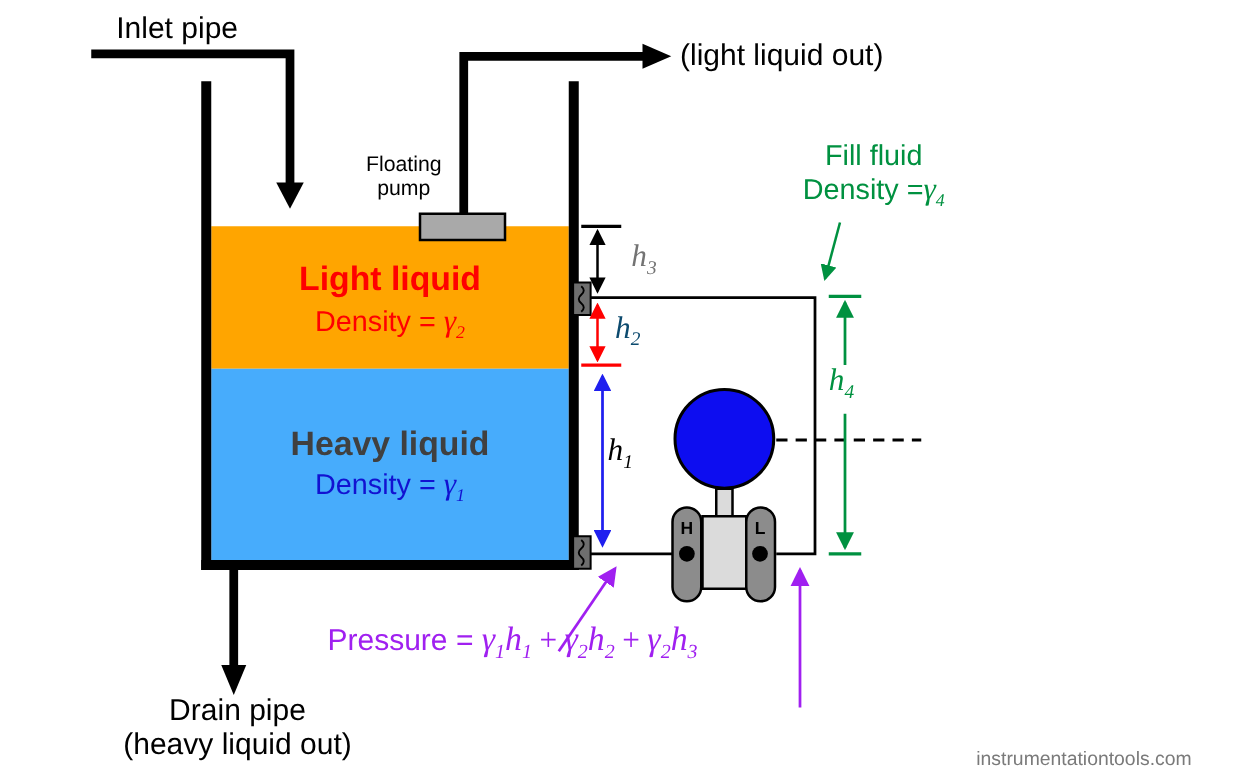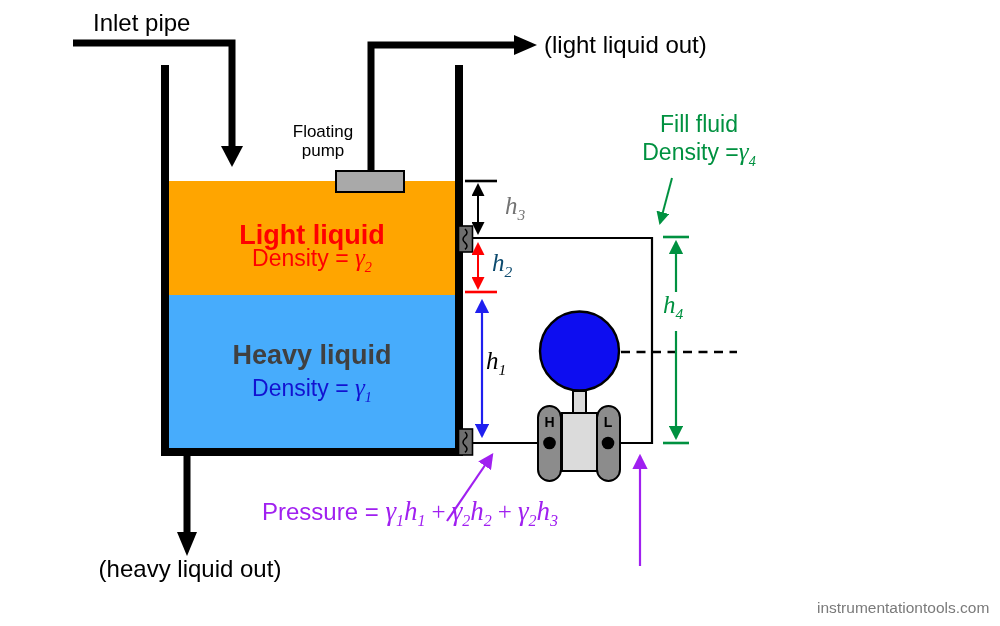--- a/index.html
+++ b/index.html
@@ -6,30 +6,30 @@
   .stage{position:relative;width:1000px;height:626px;background:#ffffff;overflow:hidden;
          font-family:"Liberation Sans",sans-serif;}
   .stage svg{position:absolute;left:0;top:0;}
   .lbl{position:absolute;white-space:nowrap;color:#000;line-height:1.12;}
   .ctr{text-align:center;}
   .lbl sub{font-family:"Liberation Serif",serif;font-style:italic;font-size:0.62em;line-height:0;}
   
   .inlet{left:93px;top:10px;font-size:24px;}
   .lightout{left:544px;top:32px;font-size:24px;}
   .pump-lbl{left:277px;top:122px;width:92px;font-size:17px;}
-  .light-title{left:169px;top:208px;width:286px;font-size:27px;font-weight:bold;color:#FF0000;margin-top:12px;}
+  .light-title{left:169px;top:208px;width:286px;font-size:27px;font-weight:bold;color:#FF0000;}
   .light-dens{left:169px;top:244px;width:286px;font-size:23px;color:#FF0000;}
   .heavy-title{left:169px;top:340px;width:286px;font-size:27px;font-weight:bold;color:#404040;}
   .heavy-dens{left:169px;top:374px;width:286px;font-size:23px;color:#1212D1;}
   .dens-g{font-family:"Liberation Serif",serif;font-style:italic;font-size:25px;}
   .fillfluid{left:618px;top:112px;width:162px;font-size:23px;color:#009140;}
   .signal{left:723px;top:323px;width:178px;font-size:24px;color:#000;}
   .signal .small{font-size:17px;margin-top:3px;}
   .drain-lbl{left:65px;top:556px;width:250px;font-size:24px;}
-  .watermark{left:781px;top:599px;font-size:15.5px;color:#7A7A7A;margin-left:36px;}
+  .watermark{left:781px;top:599px;font-size:15.5px;color:#7A7A7A;}
   
   .dim{font-family:"Liberation Serif",serif;font-style:italic;font-size:25px;}
   .h3lbl{left:492px;top:192px;color:#737373;margin-left:13px;}
   .h2lbl{left:492px;top:249px;color:#0c4a6e;text-align:center;}
   .h1lbl{left:486px;top:347px;color:#000000;text-align:center;}
   .h4lbl{left:663px;top:291px;color:#009140;}
   
   .eq{position:absolute;color:#A020F0;white-space:nowrap;margin-left:33px;}
   .eq1{left:229px;top:496px;}
   .eq2{left:489px;top:562px;}
@@ -161,18 +161,19 @@
 
 <div class="lbl dim h3lbl"><span>h</span><sub>3</sub></div>
 <div class="lbl dim h2lbl"><span>h</span><sub>2</sub></div>
 <div class="lbl dim h1lbl"><span>h</span><sub>1</sub></div>
 <div class="lbl dim h4lbl"><span>h</span><sub>4</sub></div>
 
 <div class="eq eq1"><span class="prefix">Pressure = </span><span class="term"><span>γ</span><sub>1</sub><span>h</span><sub>1</sub></span><span class="plus">+</span><span class="term"><span>γ</span><sub>2</sub><span>h</span><sub>2</sub></span><span class="plus">+</span><span class="term"><span>γ</span><sub>2</sub><span>h</span><sub>3</sub></span></div>
 
 
 <div class="lbl drain-lbl ctr">
+  <div>Drain pipe</div>
   <div>(heavy liquid out)</div>
 </div>
 
 <div class="lbl watermark">instrumentationtools.com</div>
 
 </div>
 
 </body></html>

